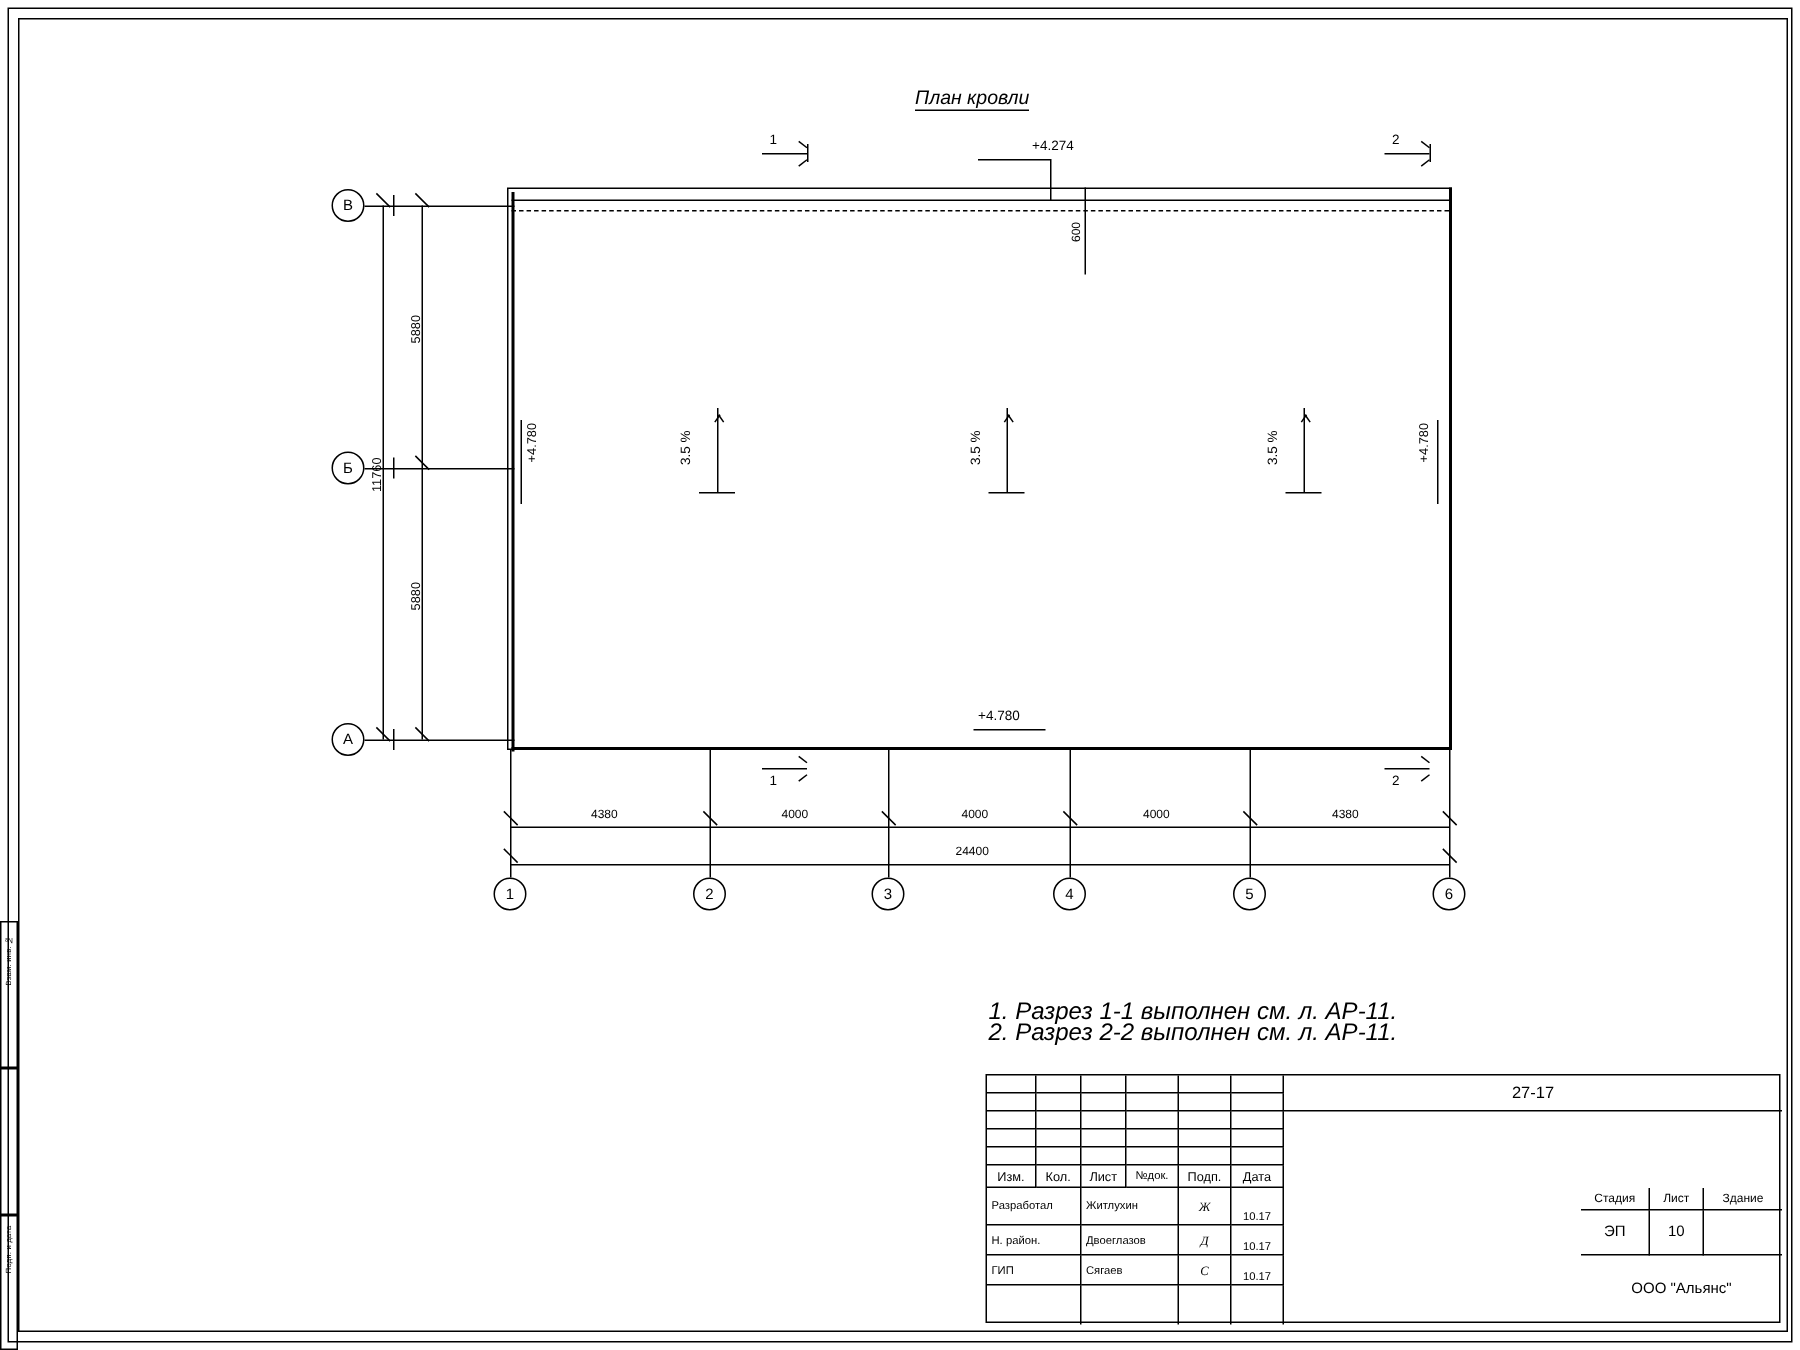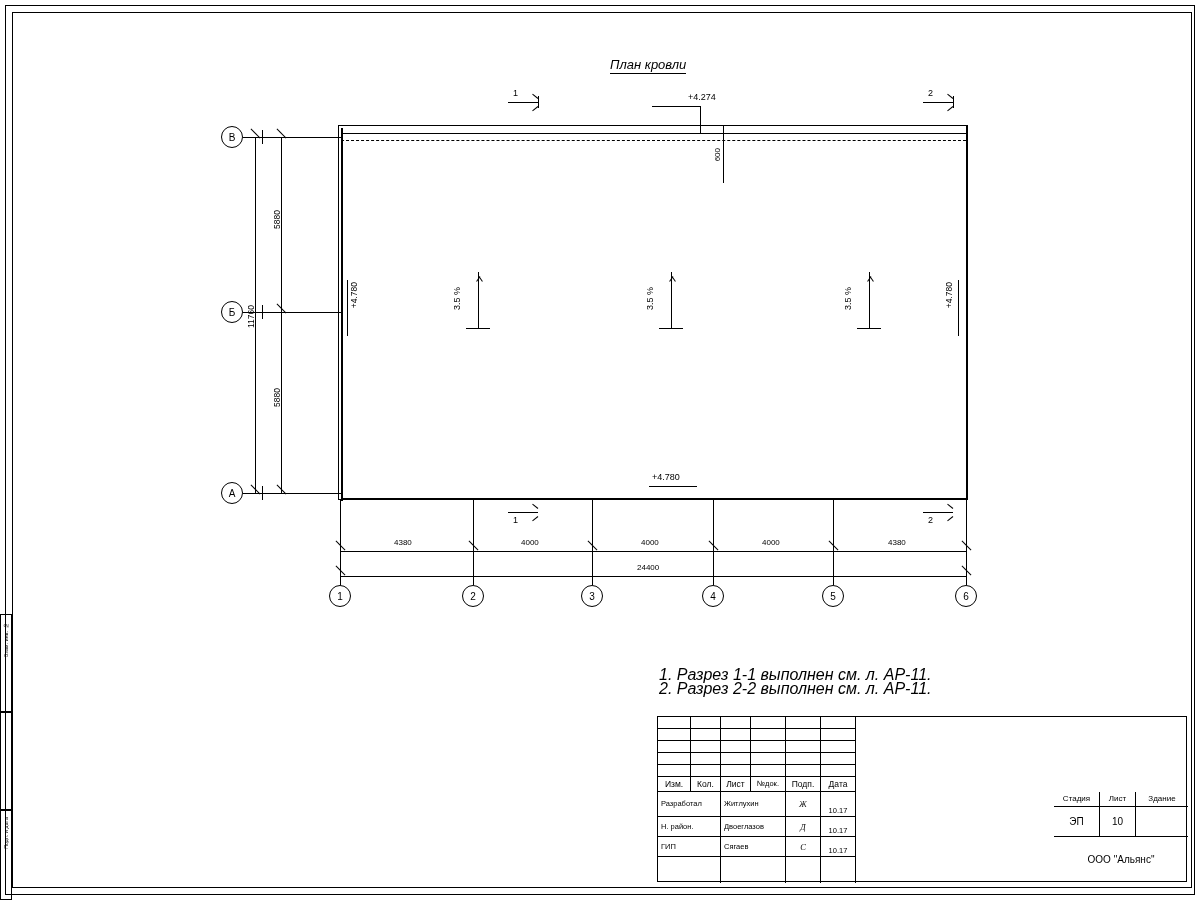--- a/index.html
+++ b/index.html
@@ -367,20 +367,21 @@
     <div class="cell left-al" style="left:0px;   top:120px; width:63px; height:20px; font-size:7.5px;">ГИП</div>
     <div class="cell left-al" style="left:63px;  top:120px; width:65px; height:20px; font-size:7.5px;">Сягаев</div>
     <div class="cell sig" style="left:128px; top:120px; width:35px; height:20px;">С</div>
     <div class="cell" style="left:163px; top:120px; width:35px; height:20px; font-size:7.5px; align-items:flex-end;">10.17</div>
 
     <div class="cell nb-b" style="left:0px;   top:140px; width:63px; height:26px;"></div>
     <div class="cell nb-b" style="left:63px;  top:140px; width:65px; height:26px;"></div>
     <div class="cell nb-b" style="left:128px; top:140px; width:35px; height:26px;"></div>
     <div class="cell nb-b" style="left:163px; top:140px; width:35px; height:26px;"></div>
 
+    <div class="cell nb-r" style="left:198px; top:0px; width:332px; height:24px; font-size:11px;">27-17</div>
 
 
 
     <div class="cell" style="left:396px; top:75px; width:46px; height:15px; font-size:8px;">Стадия</div>
     <div class="cell" style="left:442px; top:75px; width:36px; height:15px; font-size:8px;">Лист</div>
     <div class="cell nb-r" style="left:478px; top:75px; width:52px; height:15px; font-size:8px;">Здание</div>
 
     <div class="cell" style="left:396px; top:90px; width:46px; height:30px; font-size:10px;">ЭП</div>
     <div class="cell" style="left:442px; top:90px; width:36px; height:30px; font-size:10px;">10</div>
     <div class="cell nb-r" style="left:478px; top:90px; width:52px; height:30px; font-size:10px;"></div>

